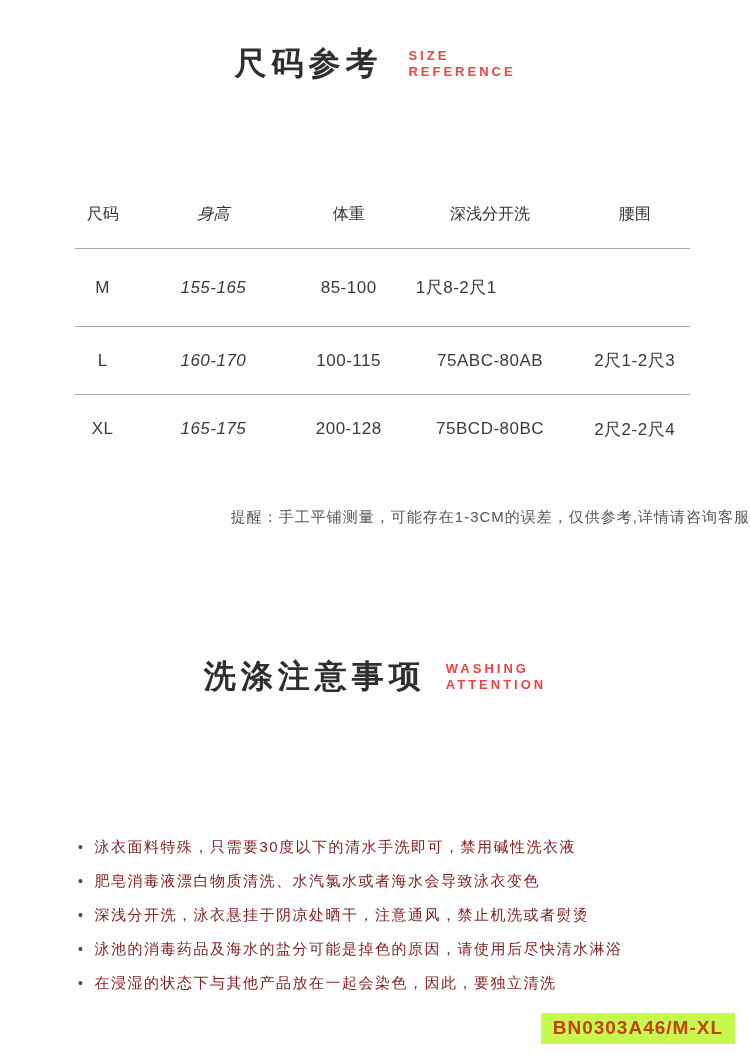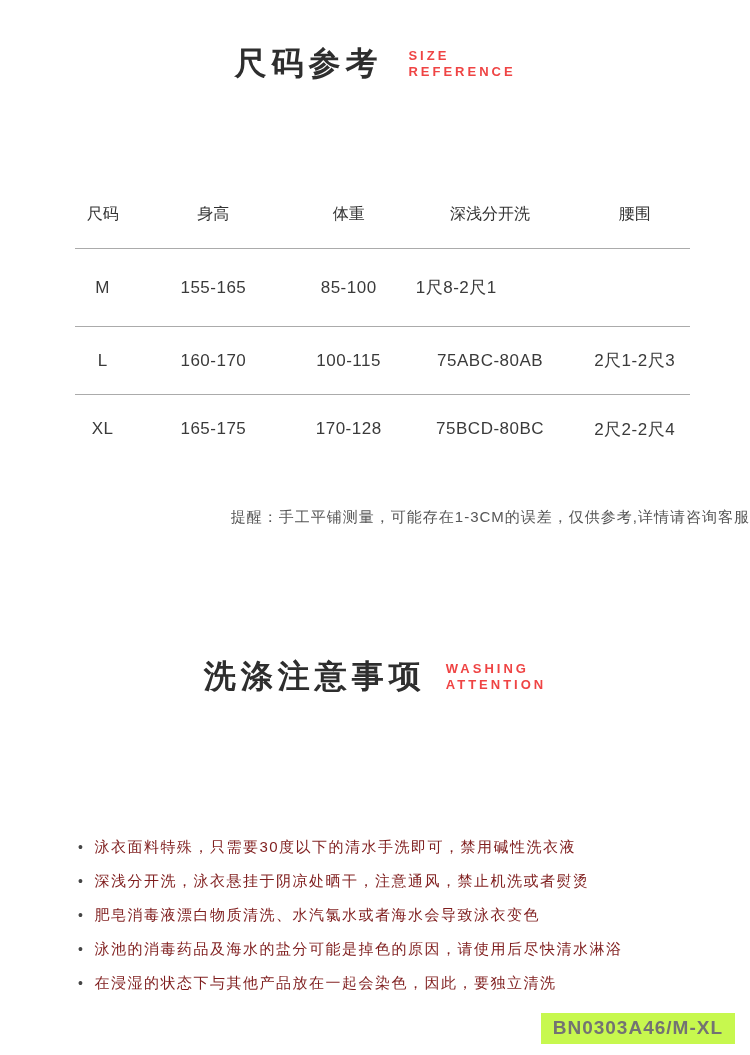--- a/index.html
+++ b/index.html
@@ -54,21 +54,21 @@
     align-items: center;
   }
   .trow.bordered { border-bottom: 1px solid #ababab; }
   .thead { height: 68px; font-size: 16px; color: #333333; font-weight: 500; }
   .tr-m  { height: 77px; }
   .tr-l  { height: 67px; }
   .tr-xl { height: 68px; }
   .tbody-row { font-size: 17px; color: #3a3a3a; letter-spacing: 0.5px; }
   .tc { text-align: center; white-space: nowrap; }
   .c1 { width: 9%; }
-  .c2 { width: 27%; }
+  .c2 { width: 27%; font-style: italic; }
   .c3 { width: 17%; }
   .c4 { width: 29%; }
   .c5 { width: 18%; }
 
   
   .note {
     position: absolute;
     top: 508px;
     left: 0;
     width: 100%;
@@ -101,21 +101,21 @@
     color: #444444;
   }
   .bullet .dot::before { content: "•"; font-size: 14px; }
 
   
   .badge {
     position: absolute;
     right: 15px;
     top: 1013px;
     background: #c7f84e;
-    color: #737373;
+    color: #c2410c;
     font-size: 19px;
     font-weight: 700;
     letter-spacing: 1px;
     padding: 4px 12px 5px 12px;
     white-space: nowrap;
   }
 </style>
 </head>
 <body>
 
@@ -146,21 +146,21 @@
     <div class="trow tbody-row tr-l bordered">
       <div class="tc c1">L</div>
       <div class="tc c2">160-170</div>
       <div class="tc c3">100-115</div>
       <div class="tc c4">75ABC-80AB</div>
       <div class="tc c5">2尺1-2尺3</div>
     </div>
     <div class="trow tbody-row tr-xl">
       <div class="tc c1">XL</div>
       <div class="tc c2">165-175</div>
-      <div class="tc c3">170-128</div>
+      <div class="tc c3">200-128</div>
       <div class="tc c4">75BCD-80BC</div>
       <div class="tc c5">2尺2-2尺4</div>
     </div>
   </div>
 
   <div class="note">提醒：手工平铺测量，可能存在1-3CM的误差，仅供参考,详情请咨询客服</div>
 
   <div class="section-title title-washing">
     <span class="cn">洗涤注意事项</span>
     <span class="en">
@@ -169,25 +169,25 @@
     </span>
   </div>
 
   <div class="bullets">
     <div class="bullet">
       <span class="dot"></span>
       <span>泳衣面料特殊，只需要30度以下的清水手洗即可，禁用碱性洗衣液</span>
     </div>
     <div class="bullet">
       <span class="dot"></span>
-      <span>深浅分开洗，泳衣悬挂于阴凉处晒干，注意通风，禁止机洗或者熨烫</span>
+      <span>肥皂消毒液漂白物质清洗、水汽氯水或者海水会导致泳衣变色</span>
     </div>
     <div class="bullet">
       <span class="dot"></span>
-      <span>肥皂消毒液漂白物质清洗、水汽氯水或者海水会导致泳衣变色</span>
+      <span>深浅分开洗，泳衣悬挂于阴凉处晒干，注意通风，禁止机洗或者熨烫</span>
     </div>
     <div class="bullet">
       <span class="dot"></span>
       <span>泳池的消毒药品及海水的盐分可能是掉色的原因，请使用后尽快清水淋浴</span>
     </div>
     <div class="bullet">
       <span class="dot"></span>
       <span>在浸湿的状态下与其他产品放在一起会染色，因此，要独立清洗</span>
     </div>
   </div>

